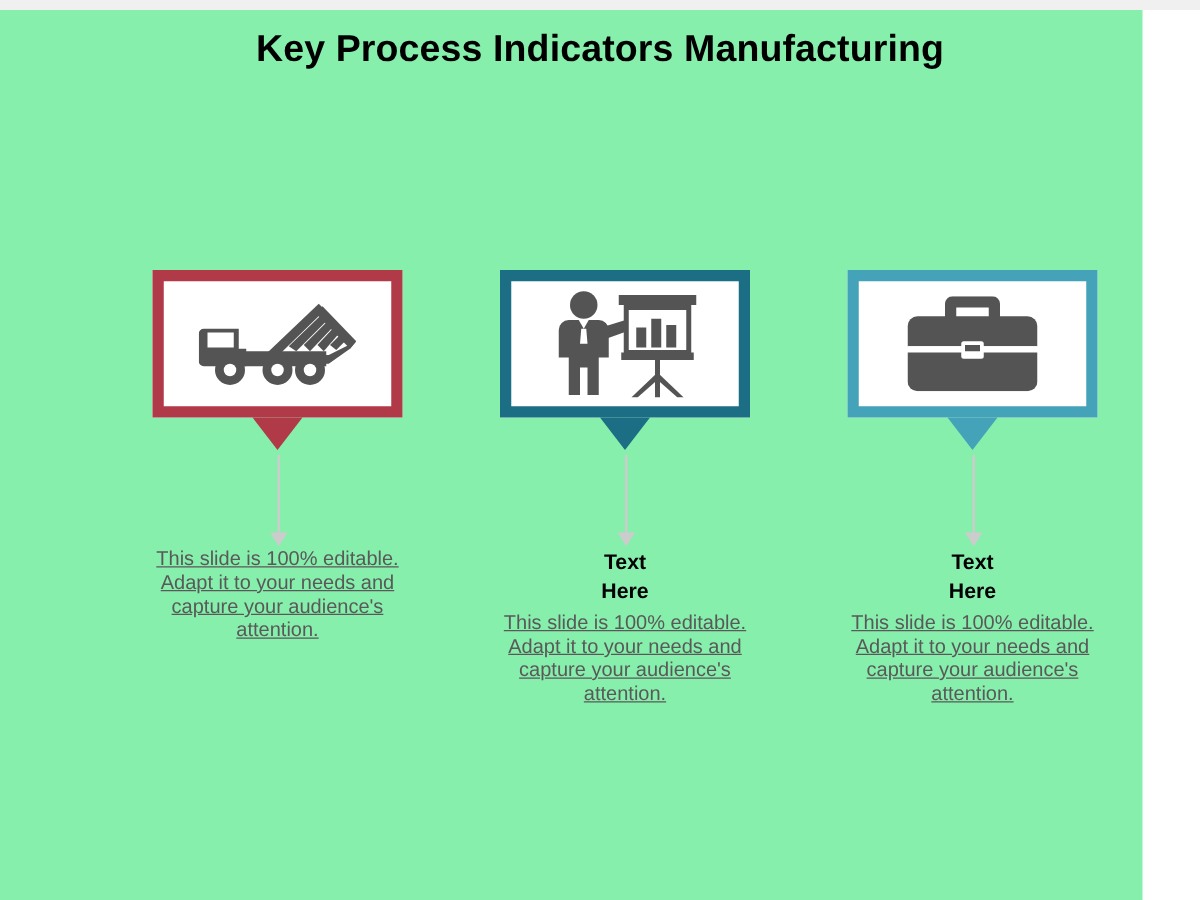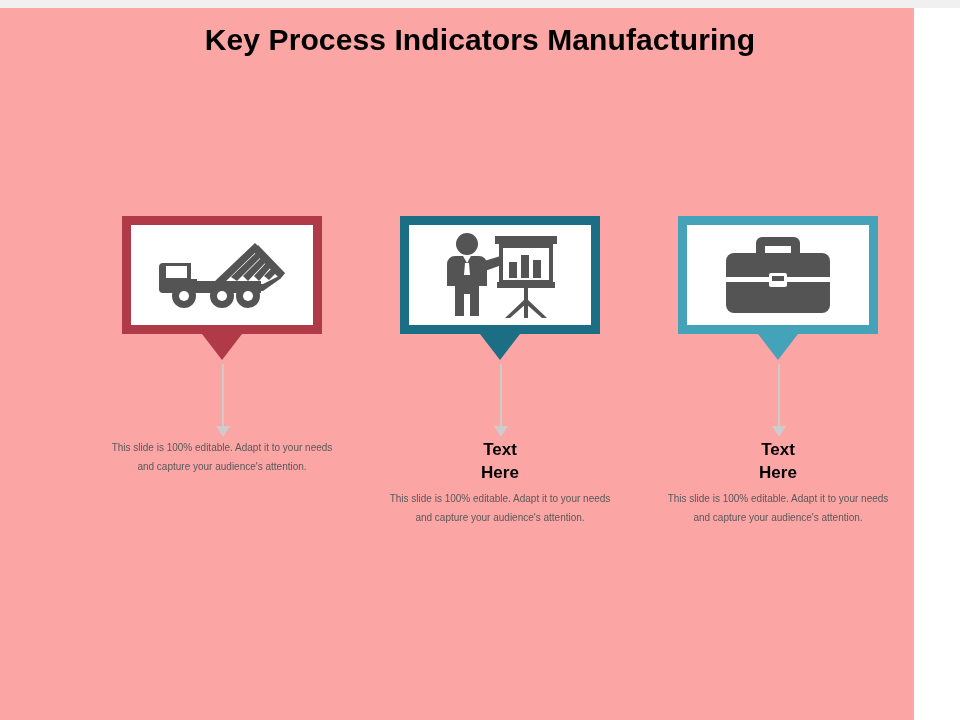--- a/index.html
+++ b/index.html
@@ -12,21 +12,21 @@
     background: #ffffff;
     font-family: "Liberation Sans", sans-serif;
     overflow: hidden;
     position: relative;
   }
   .slide {
     position: absolute;
     left: 0; top: 0;
     width: 914px;
     height: 720px;
-    background: #fca5a5;
+    background: #86efac;
   }
   .top-band {
     position: absolute;
     left: 0; top: 0;
     width: 960px;
     height: 8px;
     background: #f0f0f0;
   }
   .page-title {
     position: absolute;
@@ -125,26 +125,27 @@
   }
   .heading {
     font-size: 17px;
     font-weight: bold;
     color: #000000;
     line-height: 23px;
     margin: 0 0 5px 0;
     white-space: pre-line;
   }
   .body-text {
-    font-size: 10px;
+    font-size: 16px;
     color: #595959;
     line-height: 19px;
     margin: 0;
     padding: 0 26px;
     white-space: pre-line;
+    text-decoration: underline;
   }
 </style>
 </head>
 <body>
 
 <div class="slide">
 
   <div class="top-band" style="background: rgb(240, 240, 240);"></div>
 
   <div class="page-title">Key Process Indicators Manufacturing</div>

